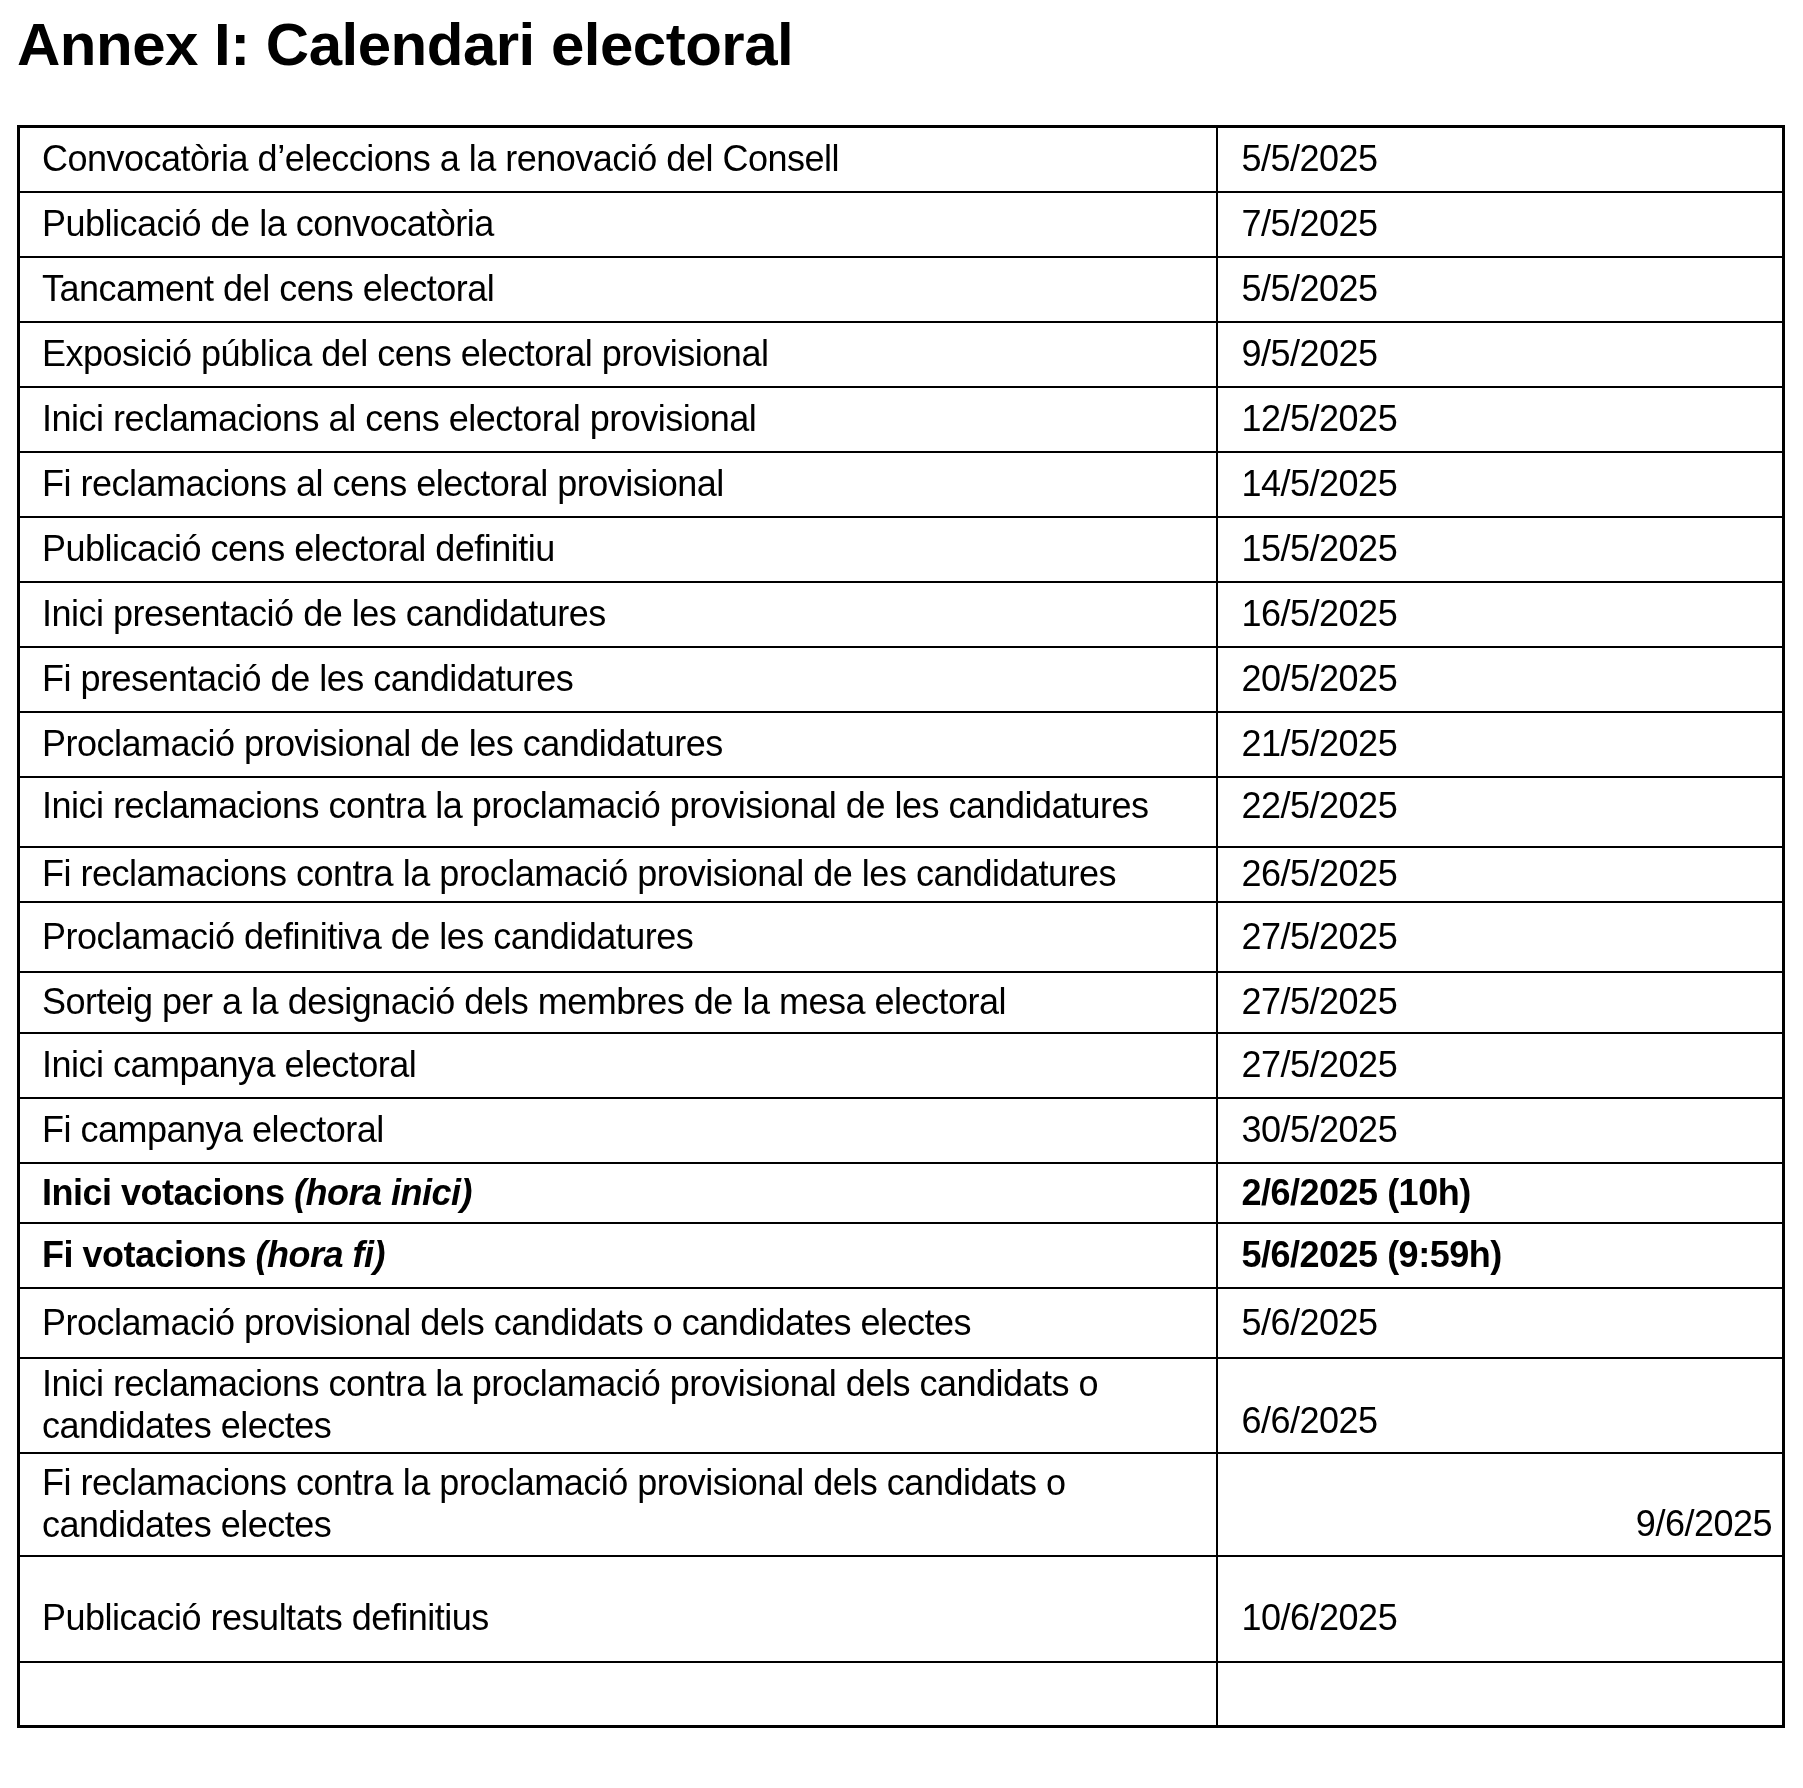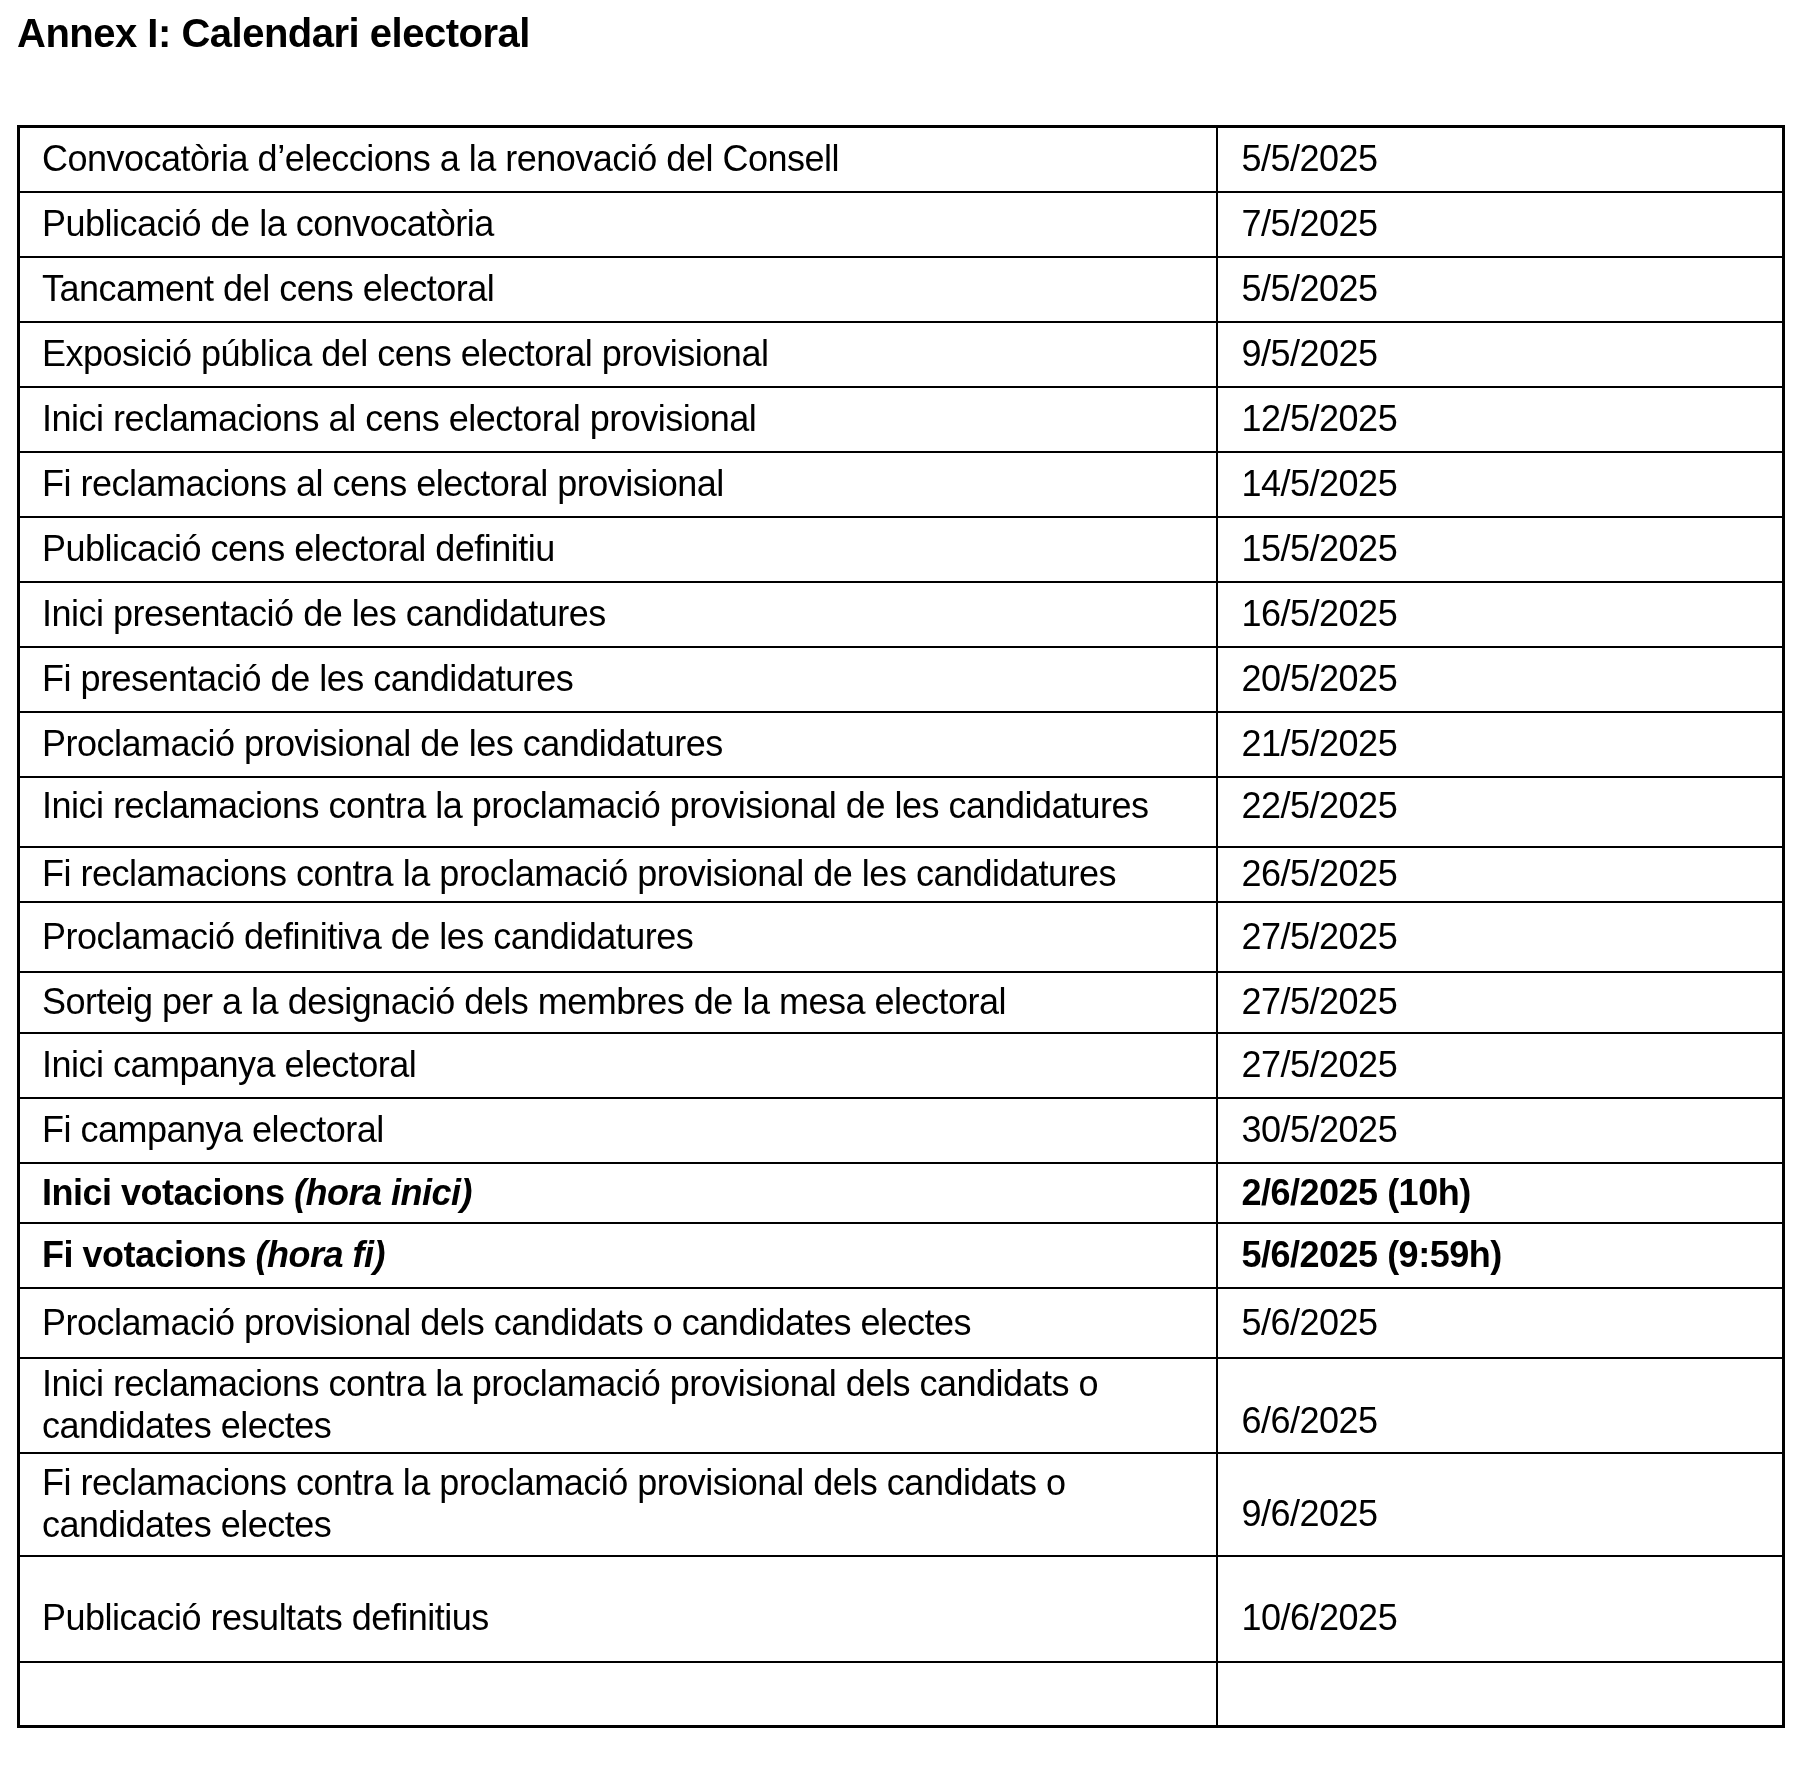--- a/index.html
+++ b/index.html
@@ -14,21 +14,21 @@
     background: #ffffff;
     color: #000000;
     font-family: "Liberation Sans", "DejaVu Sans", sans-serif;
     overflow: hidden;
   }
   .doc-title {
     position: absolute;
     left: 17px;
     top: 10px;
     margin: 0;
-    font-size: 40px;
+    font-size: 60px;
     font-weight: 700;
     letter-spacing: -0.5px;
     line-height: 1.15;
   }
   table.calendar {
     position: absolute;
     left: 17px;
     top: 125px;
     width: 1768px;
     border-collapse: collapse;
@@ -52,21 +52,21 @@
   tr:nth-child(11) { height: 70px; }
   tr:nth-child(11) td { vertical-align: top; padding-top: 7px; }
   tr:nth-child(12) { height: 55px; }
   tr:nth-child(13) { height: 70px; }
   tr:nth-child(14) { height: 61px; padding-left: 9px; }
   tr:nth-child(17) { height: 60px; }
   tr:nth-child(19) { height: 70px; }
   tr:nth-child(20) { height: 95px; margin-left: 12px; }
   tr:nth-child(20) td.date-cell { vertical-align: bottom; padding-bottom: 10px; }
   tr:nth-child(21) { height: 103px; }
-  tr:nth-child(21) td.date-cell { vertical-align: bottom; padding-bottom: 20px; }
+  tr:nth-child(21) td.date-cell { vertical-align: bottom; padding-bottom: 10px; text-align: right; }
   tr:nth-child(22) { height: 106px; }
   tr:nth-child(22) td { vertical-align: bottom; padding-bottom: 22px; }
   tr:nth-child(23) { height: 65px; }
   tr.bold-row td { font-weight: 700; }
   .italic { font-style: italic; }
 </style>
 </head>
 <body>
 
 <div class="page">

